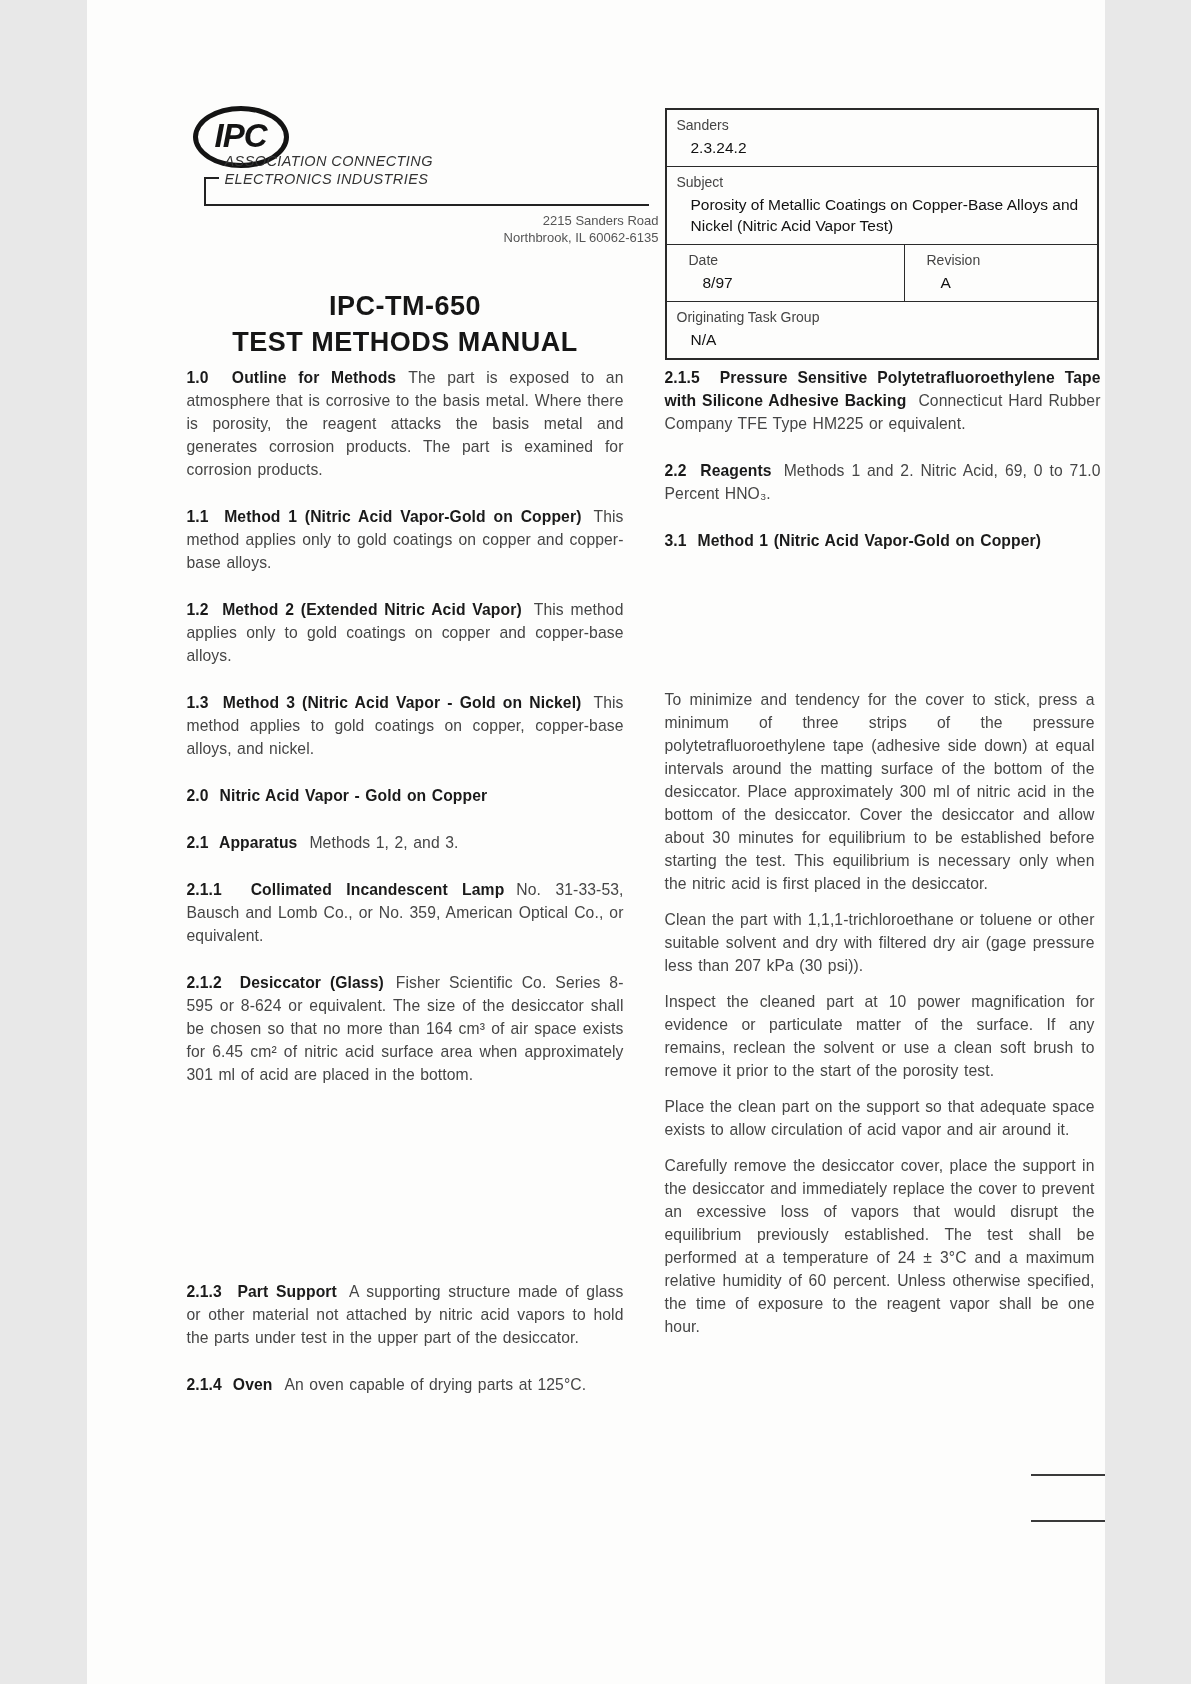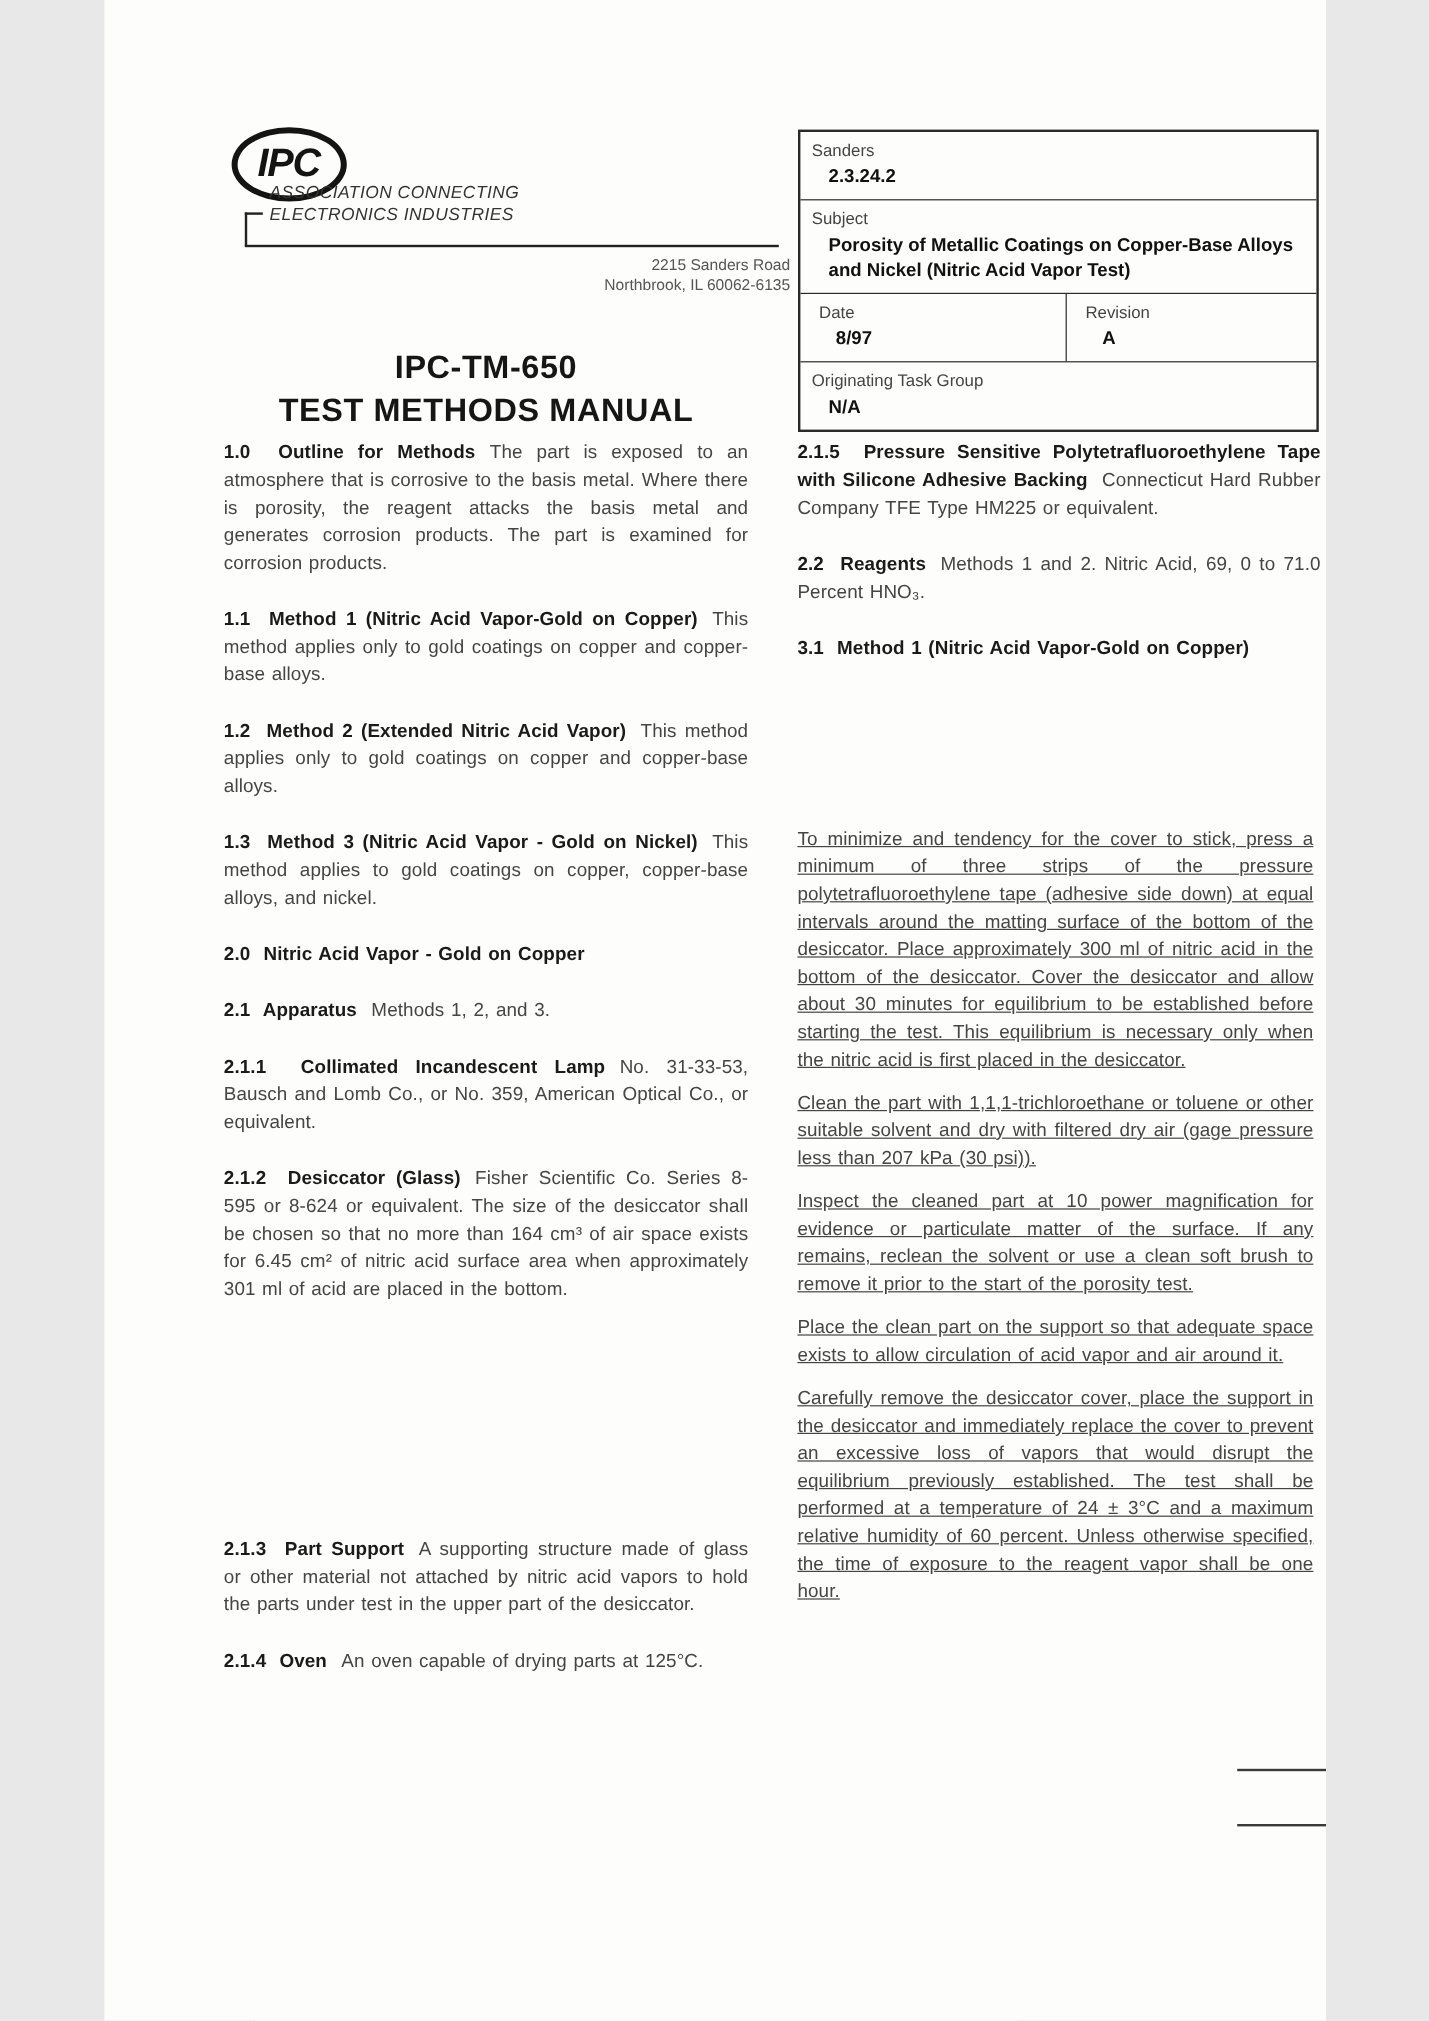--- a/index.html
+++ b/index.html
@@ -49,32 +49,32 @@
   
   .info-box{
     position:absolute;left:578px;top:108px;width:434px;
     border:2px solid #2a2a2a;
     font-size:14px;color:#444;
     box-sizing:border-box;
   }
   .ib-row{border-bottom:1.5px solid #2a2a2a;padding:6px 8px 8px 10px;box-sizing:border-box;}
   .ib-row:last-child{border-bottom:none;}
   .ib-label{font-size:14px;color:#444;line-height:18px;}
-  .ib-value{font-weight:bold;color:#111;font-size:15.5px;line-height:21px;padding:3px 0 0 14px;}
+  .ib-value{font-weight:normal;color:#111;font-size:15.5px;line-height:21px;padding:3px 0 0 14px;}
   .ib-split{display:flex;border-bottom:1.5px solid #2a2a2a;}
-  .ib-cell{padding:6px 8px 8px 16px;box-sizing:border-box;}
+  .ib-cell{padding:6px 8px 8px 6px;box-sizing:border-box;margin-left:16px;}
   .ib-cell.first{width:222px;border-right:1.5px solid #2a2a2a;}
   .ib-cell.second{flex:1;}
   
   .col{position:absolute;top:366px;font-size:15.7px;line-height:23px;
        text-align:justify;letter-spacing:0.1px;word-spacing:1px;}
   .col-left{left:100px;width:437px;}
   .col-right{left:578px;width:436px;}
   .sec{margin:0 0 24px 0;}
-  .para{margin:0 6px 13px 0;text-decoration:underline;}
+  .para{margin:0 6px 13px 0;}
   .b{font-weight:bold;color:#1a1a1a;}
   .hgap{display:inline-block;width:12px;}
   .spacer-left{height:170px;}
   .spacer-right{height:112px;}
   
   .fnline{position:absolute;left:944px;width:139px;height:0;border-top:2px solid #3a3a3a;}
   .fnline-1{top:1474px;}
   .fnline-2{top:1520px;}
 </style>
 </head>

